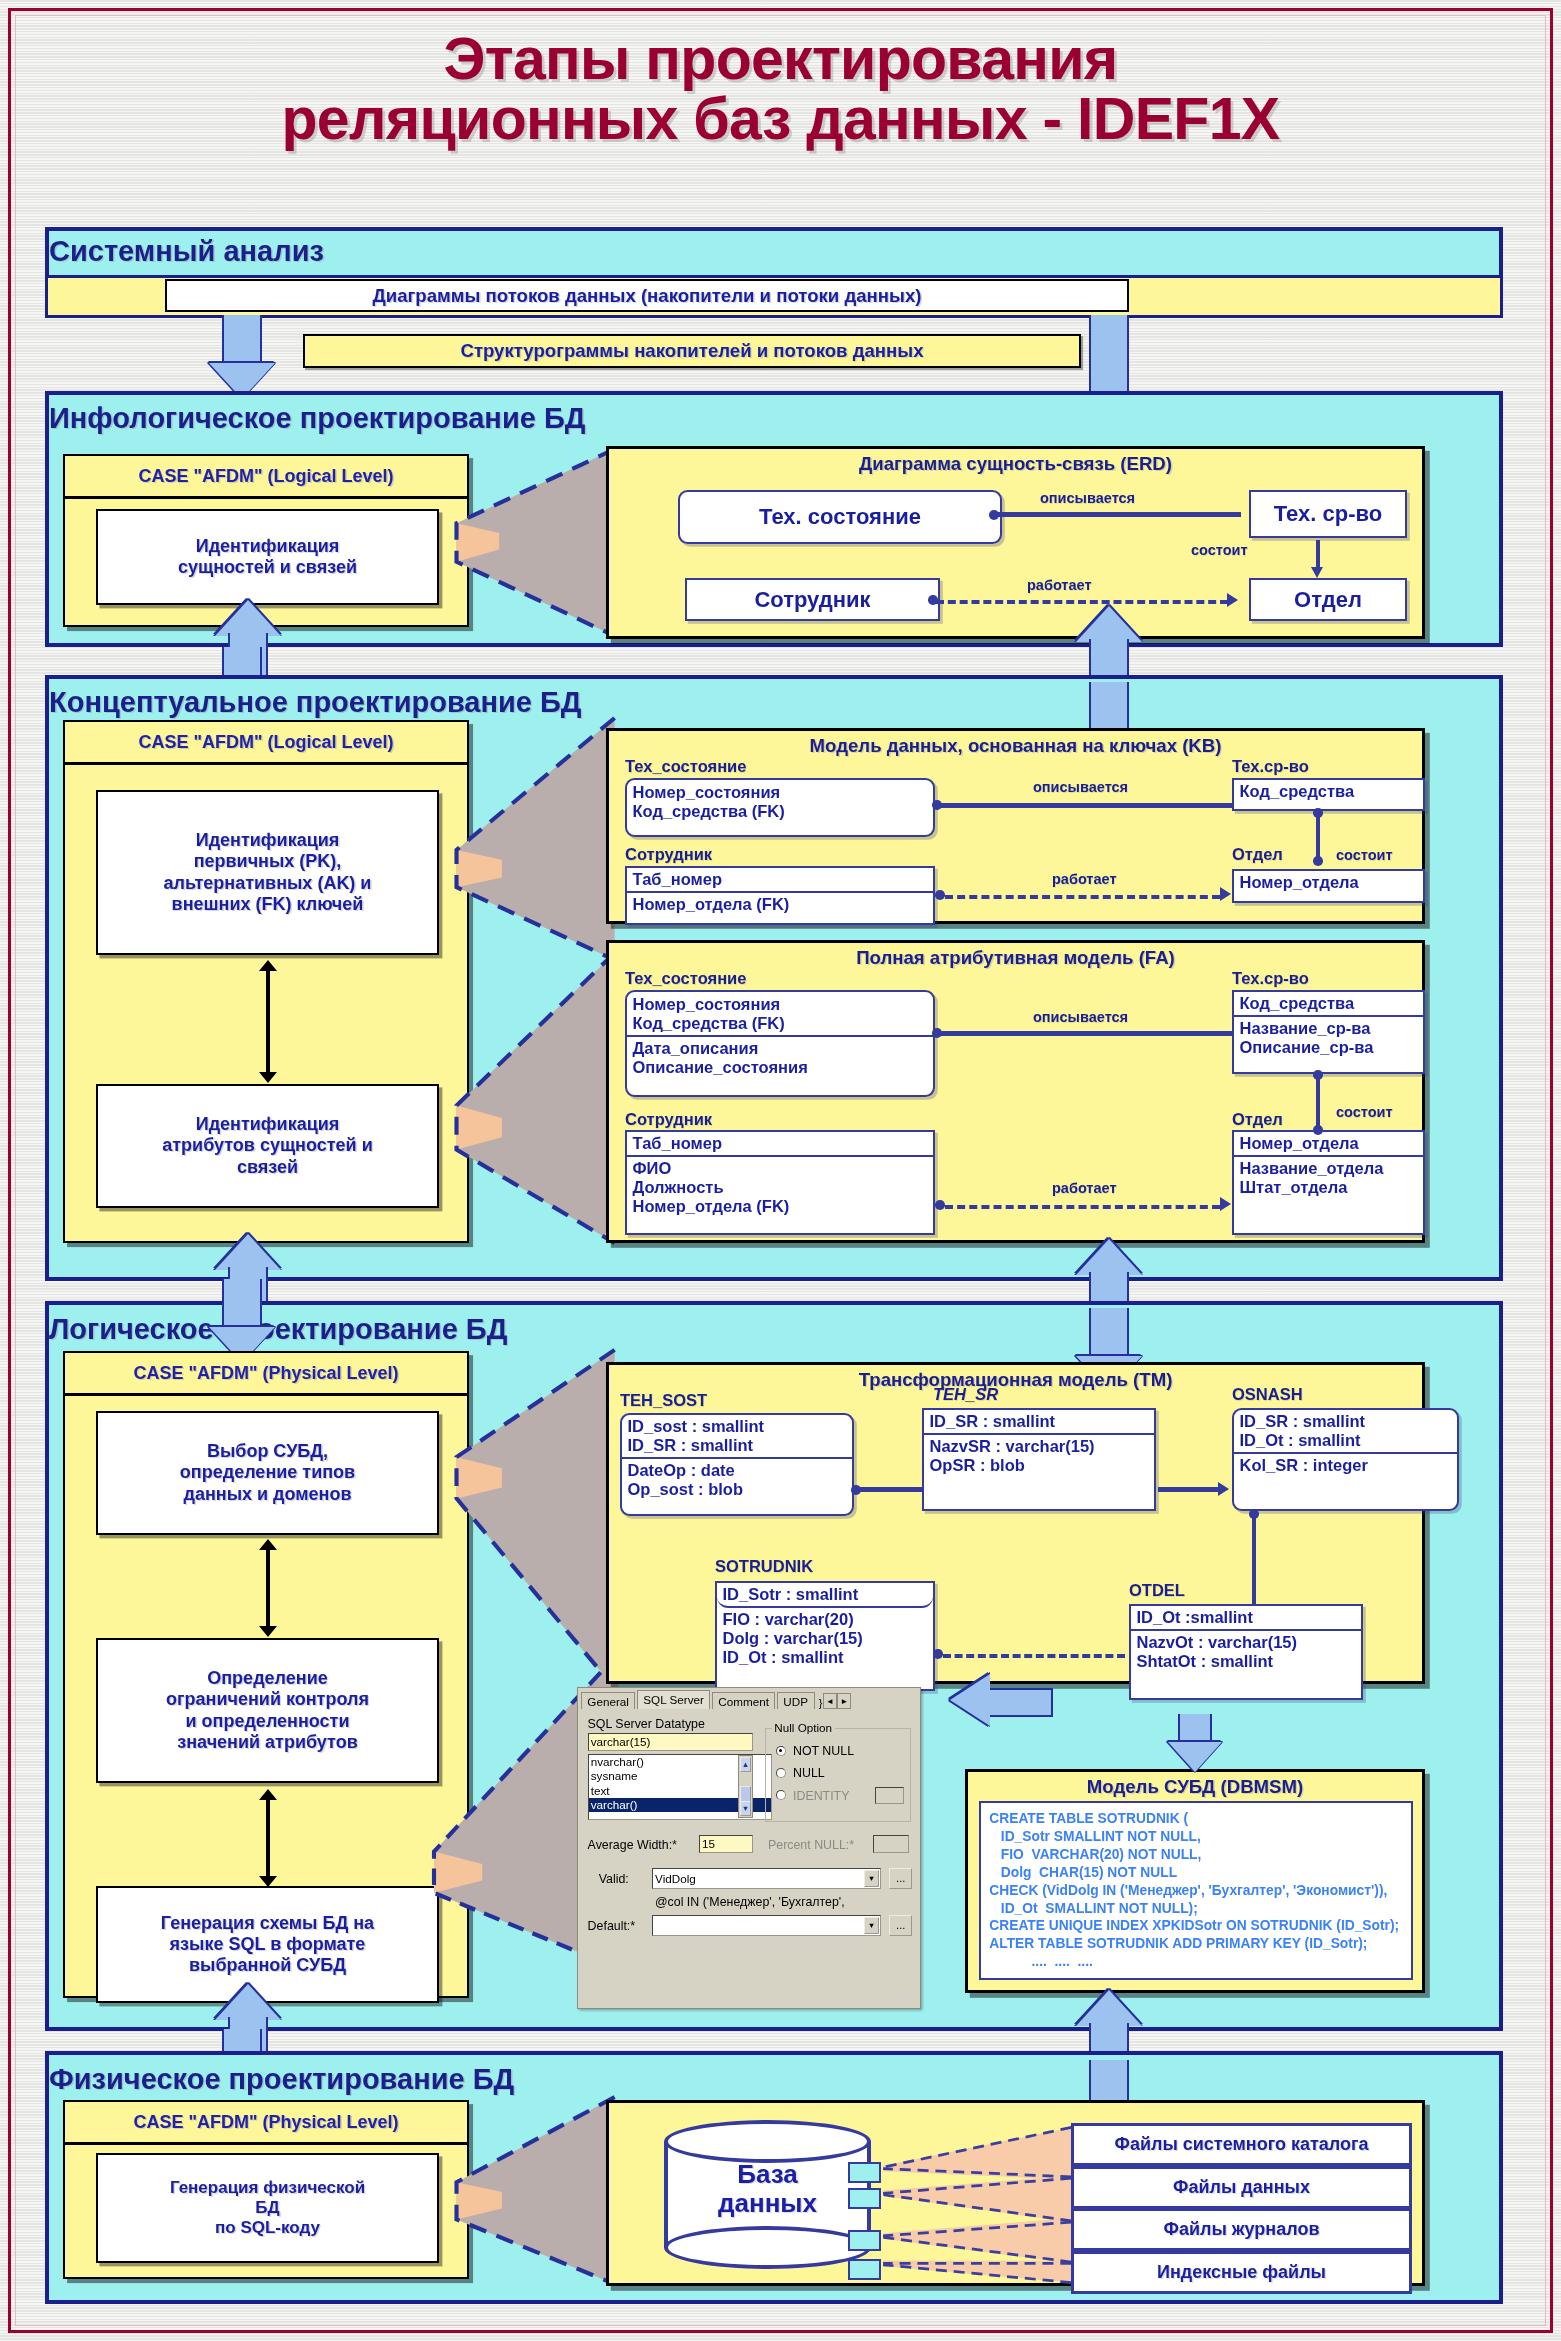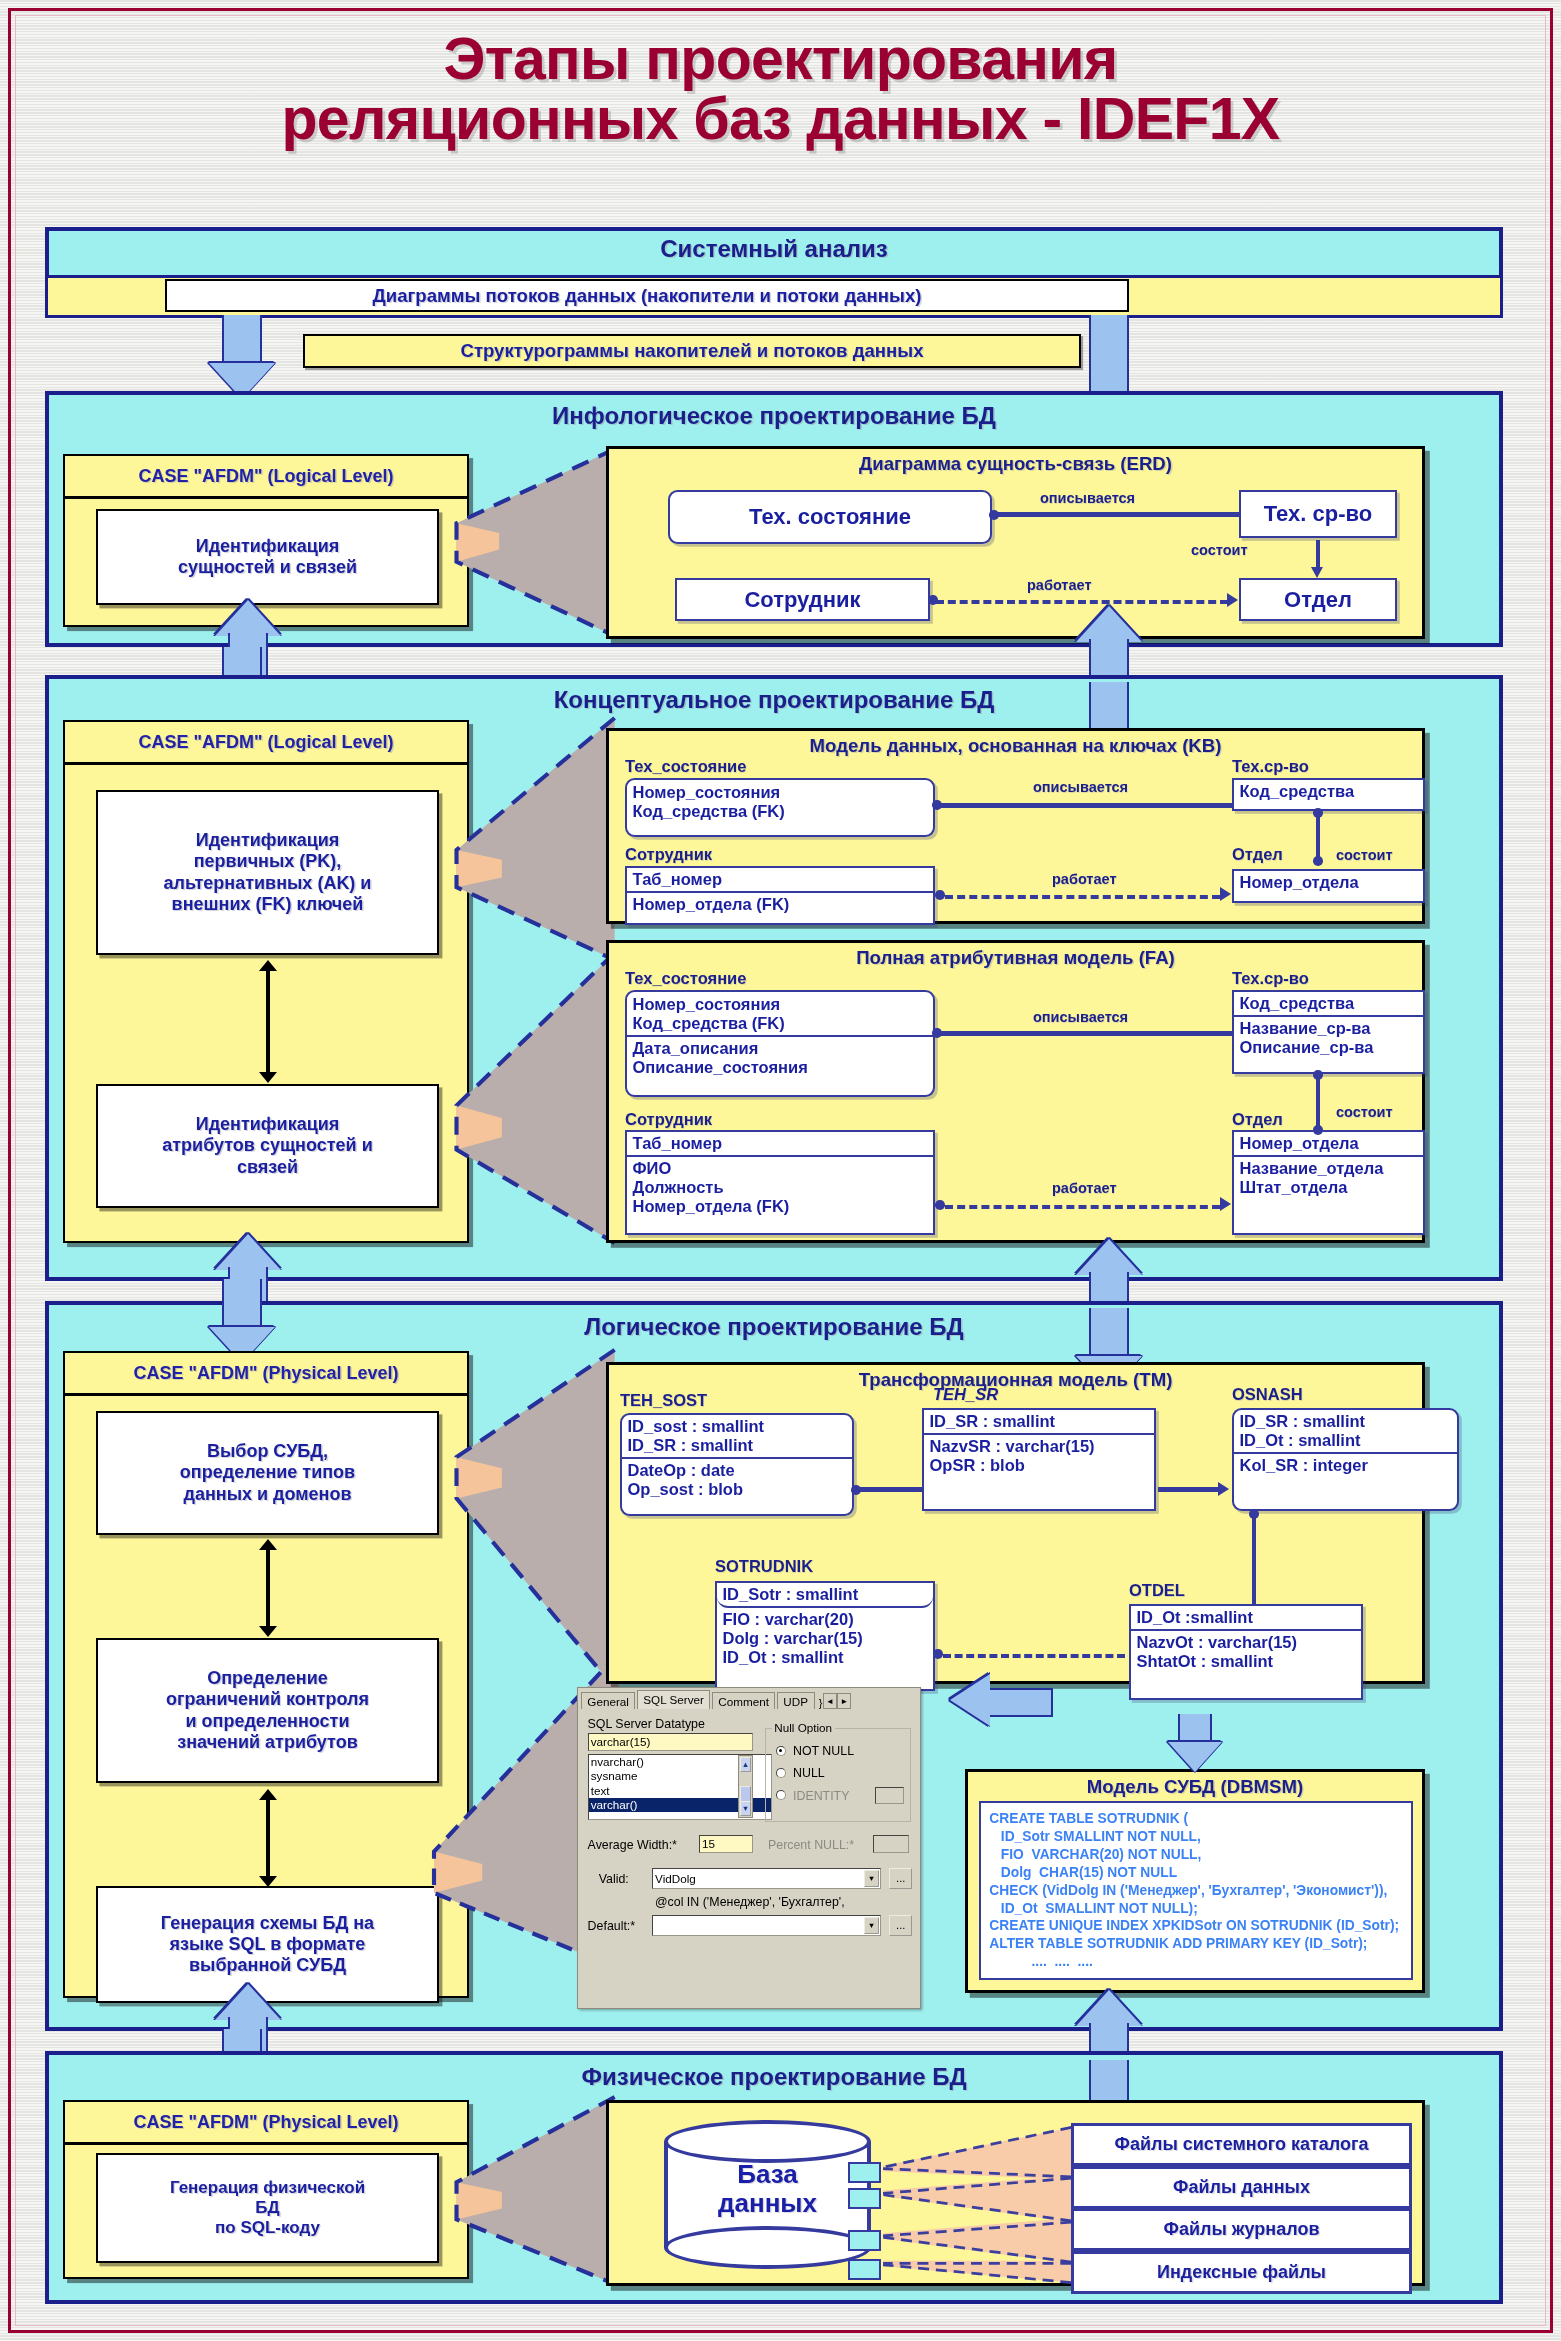--- a/index.html
+++ b/index.html
@@ -40,24 +40,24 @@
 
   
   .stage{
     position:absolute;
     background:#9ef0ef;
     border:4.1px solid #1a1f8c;
     box-sizing:border-box;
   }
   .stage-title{
     position:absolute;left:0;right:0;
-    text-align:center;
+    text-align:left;
     color:#1a1f8c;
     font-weight:bold;
-    font-size:24px;
+    font-size:29px;
     text-shadow:1.4px 1.4px 0 rgba(150,150,160,.45);
   }
 
   
   .ycard{
     position:absolute;
     background:#fdf79a;
     border:2.8px solid #000;
     box-sizing:border-box;
     box-shadow:4.1px 4.1px 0 rgba(0,0,0,.45);
@@ -117,21 +117,21 @@
     background:#fff;
     border:2.8px solid #343a9e;
     box-sizing:border-box;
     color:#1a1fa0;font-weight:bold;font-size:16.5px;
     box-shadow:2.8px 2.8px 0 rgba(60,60,110,.28);
   }
   .ent.round{border-radius:9.6px;}
   .ent .sec{padding:2.1px 5.5px;}
   .ent .sec.top{border-bottom:2.8px solid #343a9e;}
   .ent .line{white-space:nowrap;}
-  .ent.cent{display:flex;align-items:center;justify-content:center;}
+  .ent.cent{display:flex;align-items:center;justify-content:center;margin-left:10px;}
 
   
   .rel-line{position:absolute;background:#343a9e;}
   .rel-dash-h{
     position:absolute;height:0;
     border-top:4.1px dashed #343a9e;
   }
   .rel-label{
     position:absolute;color:#1a1f8c;font-weight:bold;font-size:14.5px;
     white-space:nowrap;

